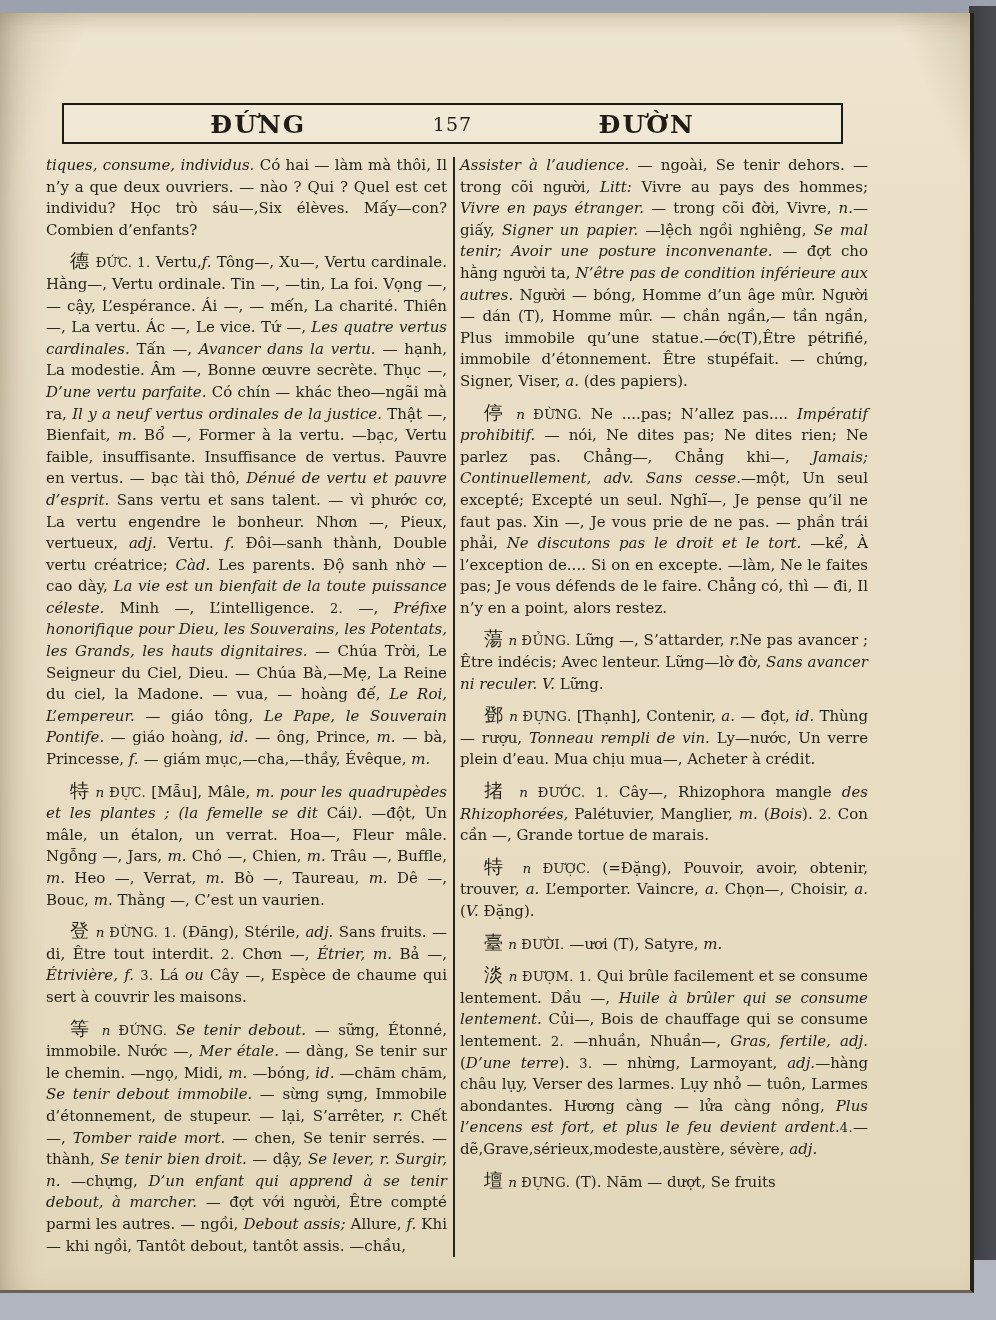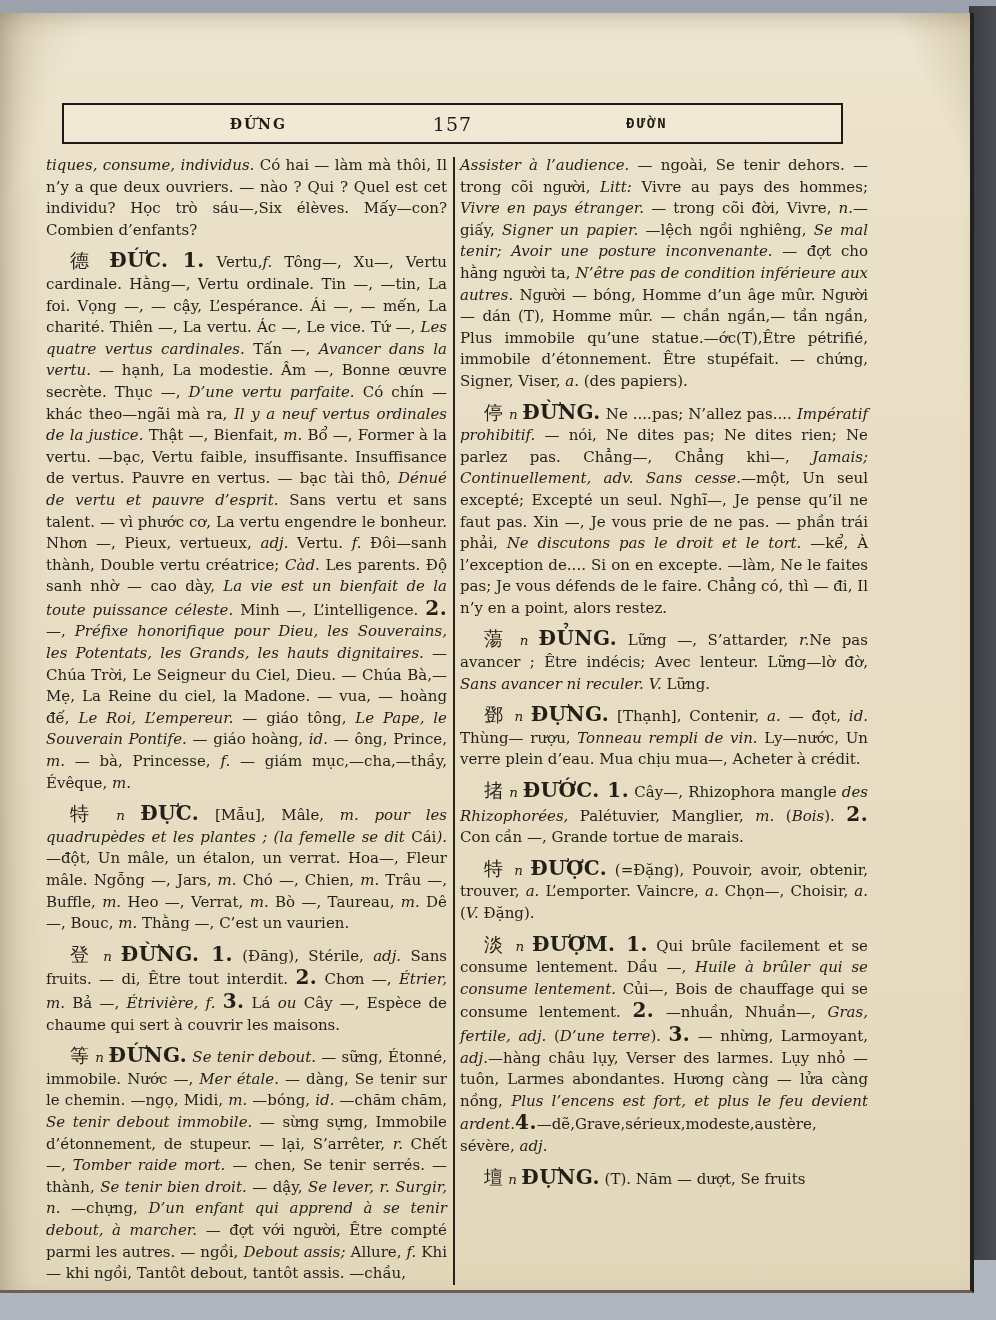--- a/index.html
+++ b/index.html
@@ -25,39 +25,39 @@
   }
   .header-box{
     position:absolute;left:62px;top:90px;width:777px;height:37px;
     border:2px solid #1c1a15;
     background:rgba(248,242,228,0.35);
   }
   .header-box span{
     position:absolute;top:50%;transform:translate(-50%,-50%);
     color:#1f1c15;white-space:nowrap;
   }
-  .hw{font-weight:bold;font-size:14px;letter-spacing:2px;}
+  .hw{font-weight:bold;font-size:25px;letter-spacing:2px;}
   .hnum{font-size:19px;letter-spacing:1px;}
-  .h-left{left:25%;} .h-center{left:50%;} .h-right{left:75%;font-family:Liberation Mono, monospace;}
+  .h-left{left:25%;} .h-center{left:50%;} .h-right{left:75%;}
   .columns{
     position:absolute;left:46px;top:142px;width:826px;display:flex;
     min-height:1058px;
   }
   .col{color:#221f16;}
   .col-left{width:401px;}
   .col-right{width:408px;}
   .divider{width:2px;background:#26241d;margin:2px 5px 0 6px;align-self:stretch;}
   p.para{
     margin:0;text-align:justify;font-size:15px;line-height:21.6px;
     text-rendering:optimizeLegibility;
   }
   p.entry{margin-top:9px;text-indent:24px;}
   .seg-r{}
   .seg-i{font-style:italic;}
-  .seg-b{font-weight:bold;font-size:20px;letter-spacing:0.4px;margin-top:12px;}
+  .seg-b{font-weight:normal;font-size:13px;letter-spacing:0.4px;margin-top:12px;}
   .seg-c{font-size:19px;letter-spacing:1px;}
   .seg-n{font-style:italic;font-size:13.5px;}
 </style>
 </head>
 <body>
 
 <div class="right-band"></div>
 
 <div class="paper">
   <div class="header-box">
@@ -75,17 +75,18 @@
         <p class="para entry"><span class="seg-c">等</span><span class="seg-n"> n </span><span class="seg-b">ĐỨNG.</span><span class="seg-r"> </span><span class="seg-i">Se tenir debout.</span><span class="seg-r"> — sững, Étonné, immobile. Nước —, </span><span class="seg-i">Mer étale.</span><span class="seg-r"> — dàng, Se tenir sur le chemin. —ngọ, Midi, </span><span class="seg-i">m.</span><span class="seg-r"> —bóng, </span><span class="seg-i">id.</span><span class="seg-r"> —chăm chăm, </span><span class="seg-i">Se tenir debout immobile.</span><span class="seg-r"> — sừng sựng, Immobile d’étonnement, de stupeur. — lại, S’arrêter, </span><span class="seg-i">r.</span><span class="seg-r"> Chết —, </span><span class="seg-i">Tomber raide mort.</span><span class="seg-r"> — chen, Se tenir serrés. — thành, </span><span class="seg-i">Se tenir bien droit.</span><span class="seg-r"> — dậy, </span><span class="seg-i">Se lever, r. Surgir, n.</span><span class="seg-r"> —chựng, </span><span class="seg-i">D’un enfant qui apprend à se tenir debout, à marcher.</span><span class="seg-r"> — đợt với người, Être compté parmi les autres. — ngồi, </span><span class="seg-i">Debout assis;</span><span class="seg-r"> Allure, </span><span class="seg-i">f.</span><span class="seg-r"> Khi — khi ngồi, Tantôt debout, tantôt assis. —chầu,</span></p>
       </div>
     <div class="divider"></div>
     <div class="col col-right" id="col-right">
         <p class="para"><span class="seg-i">Assister à l’audience.</span><span class="seg-r"> — ngoài, Se tenir dehors. — trong cõi người, </span><span class="seg-i">Litt:</span><span class="seg-r"> Vivre au pays des hommes; </span><span class="seg-i">Vivre en pays étranger.</span><span class="seg-r"> — trong cõi đời, Vivre, </span><span class="seg-i">n.</span><span class="seg-r">— giấy, </span><span class="seg-i">Signer un papier.</span><span class="seg-r"> —lệch ngồi nghiêng, </span><span class="seg-i">Se mal tenir; Avoir une posture inconvenante.</span><span class="seg-r"> — đợt cho hằng người ta, </span><span class="seg-i">N’être pas de condition inférieure aux autres.</span><span class="seg-r"> Người — bóng, Homme d’un âge mûr. Người — dán (T), Homme mûr. — chần ngần,— tần ngần, Plus immobile qu’une statue.—ớc(T),Être pétrifié, immobile d’étonnement. Être stupéfait. — chứng, Signer, Viser, </span><span class="seg-i">a.</span><span class="seg-r"> (des papiers).</span></p>
         <p class="para entry"><span class="seg-c">停</span><span class="seg-n"> n </span><span class="seg-b">ĐỪNG.</span><span class="seg-r"> Ne ....pas; N’allez pas.... </span><span class="seg-i">Impératif prohibitif.</span><span class="seg-r"> — nói, Ne dites pas; Ne dites rien; Ne parlez pas. Chẳng—, Chẳng khi—, </span><span class="seg-i">Jamais; Continuellement, adv. Sans cesse.</span><span class="seg-r">—một, Un seul excepté; Excepté un seul. Nghĩ—, Je pense qu’il ne faut pas. Xin —, Je vous prie de ne pas. — phần trái phải, </span><span class="seg-i">Ne discutons pas le droit et le tort.</span><span class="seg-r"> —kể, À l’exception de.... Si on en excepte. —làm, Ne le faites pas; Je vous défends de le faire. Chẳng có, thì — đi, Il n’y en a point, alors restez.</span></p>
         <p class="para entry"><span class="seg-c">蕩</span><span class="seg-n"> n </span><span class="seg-b">ĐỦNG.</span><span class="seg-r"> Lững —, S’attarder, </span><span class="seg-i">r.</span><span class="seg-r">Ne pas avancer ; Être indécis; Avec lenteur. Lững—lờ đờ, </span><span class="seg-i">Sans avancer ni reculer.</span><span class="seg-r"> </span><span class="seg-i">V.</span><span class="seg-r"> Lững.</span></p>
         <p class="para entry"><span class="seg-c">鄧</span><span class="seg-n"> n </span><span class="seg-b">ĐỰNG.</span><span class="seg-r"> [Thạnh], Contenir, </span><span class="seg-i">a.</span><span class="seg-r"> — đọt, </span><span class="seg-i">id.</span><span class="seg-r"> Thùng— rượu, </span><span class="seg-i">Tonneau rempli de vin.</span><span class="seg-r"> Ly—nước, Un verre plein d’eau. Mua chịu mua—, Acheter à crédit.</span></p>
         <p class="para entry"><span class="seg-c">㨋</span><span class="seg-n"> n </span><span class="seg-b">ĐƯỚC. 1.</span><span class="seg-r"> Cây—, Rhizophora mangle </span><span class="seg-i">des Rhizophorées,</span><span class="seg-r"> Palétuvier, Manglier, </span><span class="seg-i">m.</span><span class="seg-r"> (</span><span class="seg-i">Bois</span><span class="seg-r">). </span><span class="seg-b">2.</span><span class="seg-r"> Con cần —, Grande tortue de marais.</span></p>
         <p class="para entry"><span class="seg-c">特</span><span class="seg-n"> n </span><span class="seg-b">ĐƯỢC.</span><span class="seg-r"> (=Đặng), Pouvoir, avoir, obtenir, trouver, </span><span class="seg-i">a.</span><span class="seg-r"> L’emporter. Vaincre, </span><span class="seg-i">a.</span><span class="seg-r"> Chọn—, Choisir, </span><span class="seg-i">a.</span><span class="seg-r"> (</span><span class="seg-i">V.</span><span class="seg-r"> Đặng).</span></p>
+        <p class="para entry"><span class="seg-c">臺</span><span class="seg-n"> n </span><span class="seg-b">ĐƯỜI.</span><span class="seg-r"> —ươi (T), Satyre, </span><span class="seg-i">m.</span></p>
         <p class="para entry"><span class="seg-c">淡</span><span class="seg-n"> n </span><span class="seg-b">ĐƯỢM. 1.</span><span class="seg-r"> Qui brûle facilement et se consume lentement. Dầu —, </span><span class="seg-i">Huile à brûler qui se consume lentement.</span><span class="seg-r"> Củi—, Bois de chauffage qui se consume lentement. </span><span class="seg-b">2.</span><span class="seg-r"> —nhuần, Nhuần—, </span><span class="seg-i">Gras, fertile, adj.</span><span class="seg-r"> (</span><span class="seg-i">D’une terre</span><span class="seg-r">). </span><span class="seg-b">3.</span><span class="seg-r"> — nhừng, Larmoyant, </span><span class="seg-i">adj.</span><span class="seg-r">—hàng châu lụy, Verser des larmes. Lụy nhỏ — tuôn, Larmes abondantes. Hương càng — lửa càng nồng, </span><span class="seg-i">Plus l’encens est fort, et plus le feu devient ardent.</span><span class="seg-b">4.</span><span class="seg-r">—dẽ,Grave,sérieux,modeste,austère, sévère, </span><span class="seg-i">adj.</span></p>
         <p class="para entry"><span class="seg-c">壇</span><span class="seg-n"> n </span><span class="seg-b">ĐỰNG.</span><span class="seg-r"> (T). Năm — dượt, Se fruits</span></p>
       </div>
   </div>
 </div>
 
 </body></html>

